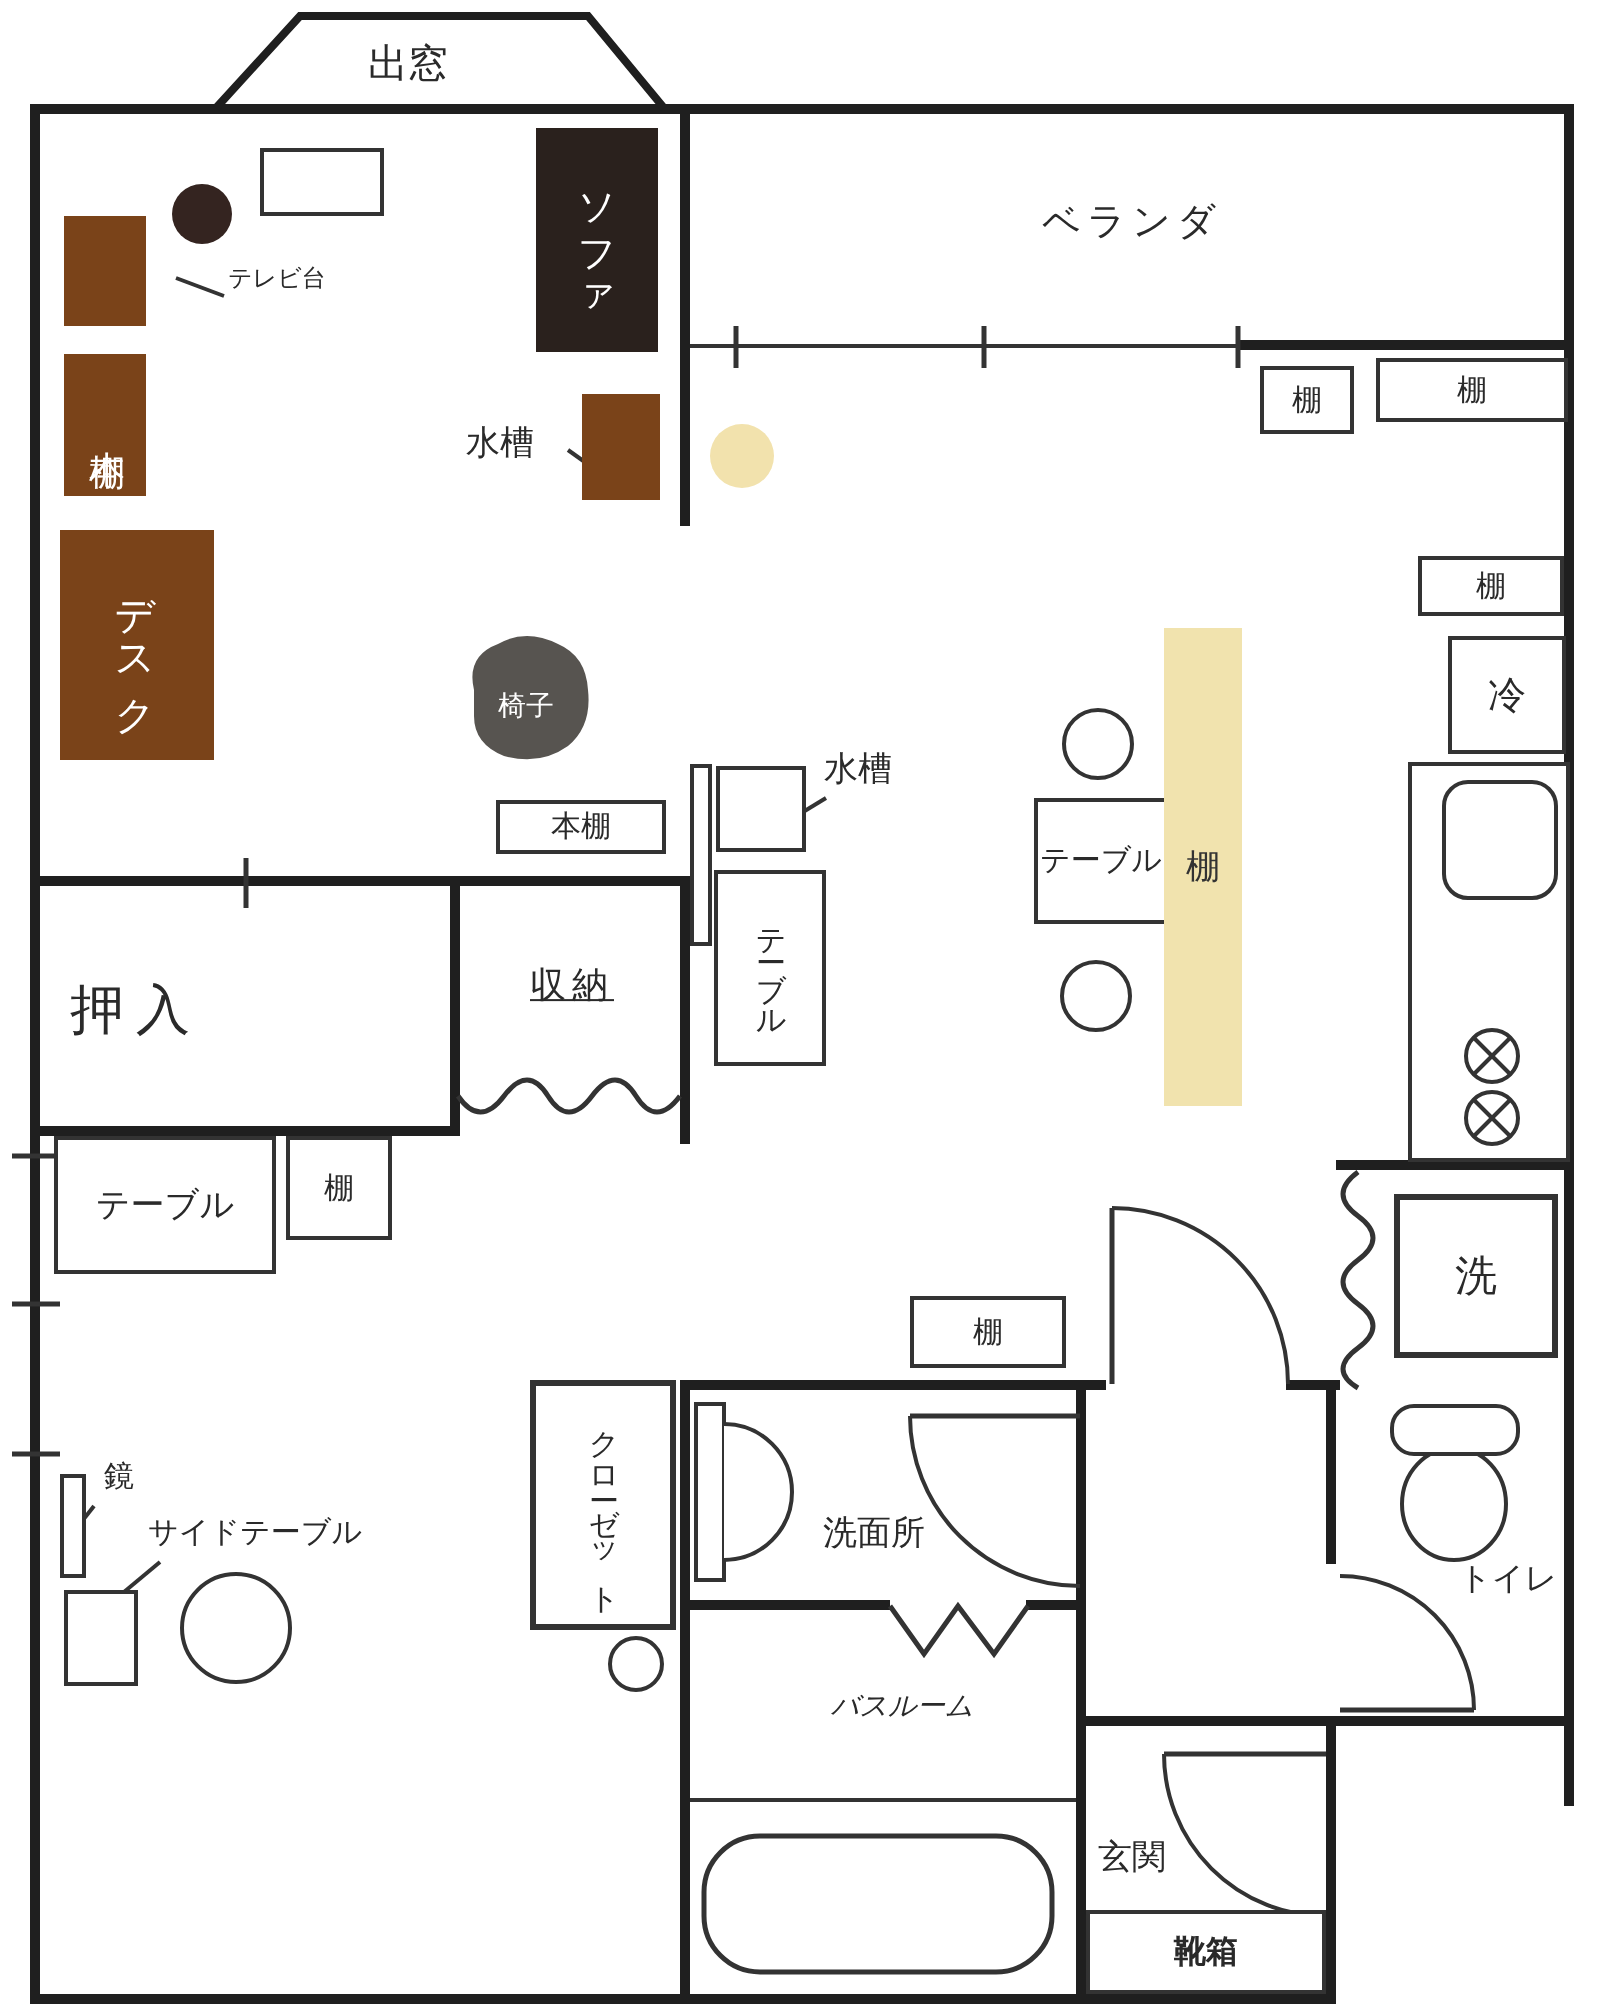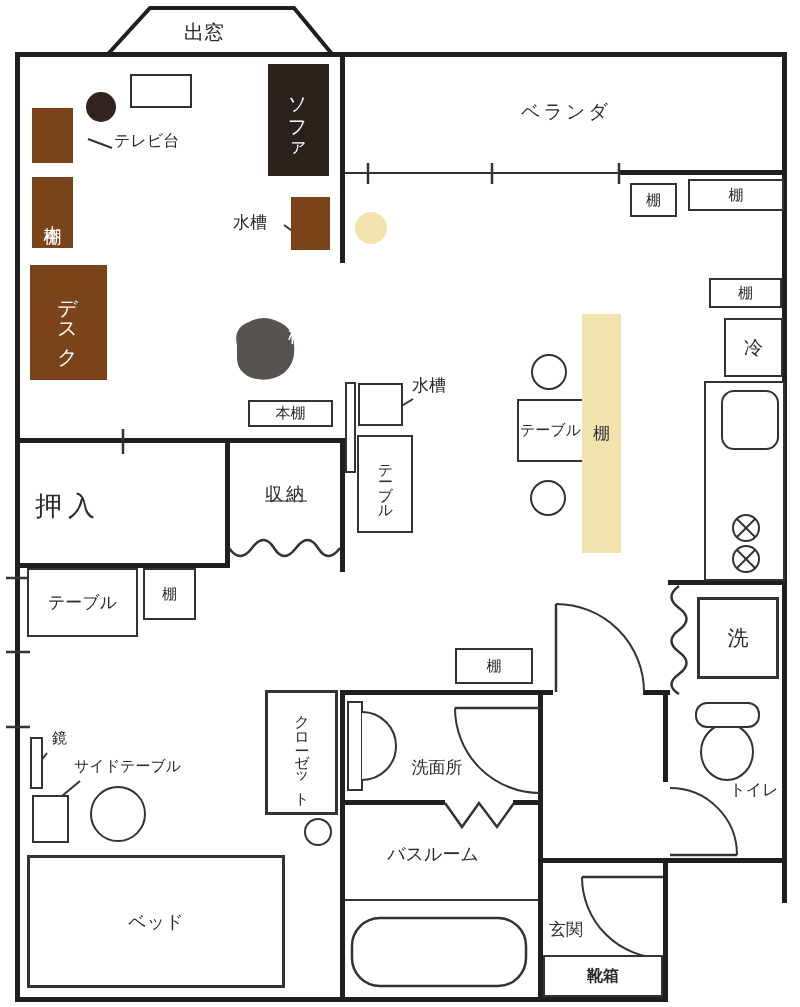--- a/index.html
+++ b/index.html
@@ -106,30 +106,30 @@
 
   <line x1="88" y1="139" x2="112" y2="148" stroke="#333" stroke-width="2"></line>
   <line x1="284" y1="225" x2="298" y2="235" stroke="#333" stroke-width="2"></line>
   <line x1="413" y1="399" x2="390" y2="413" stroke="#333" stroke-width="2"></line>
   <line x1="47" y1="753" x2="36" y2="767" stroke="#333" stroke-width="2"></line>
   <line x1="80" y1="781" x2="50" y2="806" stroke="#333" stroke-width="2"></line>
 </svg>
 
 <div class="abs lbl ctr" style="left:204px;top:32px;font-size:20px;">出窓</div>
 <div class="abs lbl ctr" style="left:566px;top:112px;font-size:19px;letter-spacing:3px;">ベランダ</div>
-<div class="abs lbl" style="left:114px;top:133px;font-size:16px;">テレビ台</div>
+<div class="abs lbl" style="left:114px;top:133px;font-size:12px;">テレビ台</div>
 <div class="abs lbl" style="left:233px;top:214px;font-size:17px;">水槽</div>
-<div class="abs lbl ctr wtxt" style="left:263px;top:336px;font-size:19px;margin-left:44px;">椅子</div>
+<div class="abs lbl ctr wtxt" style="left:263px;top:354px;font-size:14px;">椅子</div>
 <div class="abs lbl" style="left:412px;top:377px;font-size:17px;">水槽</div>
 <div class="abs lbl ctr" style="left:68px;top:506px;font-size:27px;letter-spacing:6px;">押入</div>
 <div class="abs lbl ctr" style="left:286px;top:494px;font-size:18px;letter-spacing:3px;text-decoration:underline;">収納</div>
 <div class="abs lbl" style="left:52px;top:731px;font-size:15px;">鏡</div>
 <div class="abs lbl" style="left:74px;top:759px;font-size:15px;">サイドテーブル</div>
 <div class="abs lbl ctr" style="left:437px;top:768px;font-size:17px;">洗面所</div>
-<div class="abs lbl ctr" style="left:433px;top:854px;font-size:18px;">バスルーム</div>
+<div class="abs lbl ctr" style="left:451px;top:854px;font-size:14px;font-style:italic;">バスルーム</div>
 <div class="abs lbl ctr" style="left:754px;top:790px;font-size:16px;">トイレ</div>
 <div class="abs lbl ctr" style="left:566px;top:930px;font-size:17px;">玄関</div>
 
 <div class="abs box" style="left:130px;top:74px;width:62px;height:34px;"></div>
 
 <div class="abs fillbox vert wtxt" style="left: 268px; top: 64px; width: 61px; height: 112px; font-size: 19px; background-color: rgb(42, 33, 29);">
       <span>ソファ</span>
     </div>
 
 <div class="abs fillbox" style="left: 32px; top: 108px; width: 41px; height: 55px; background-color: rgb(122, 67, 25);"></div>
@@ -186,23 +186,20 @@
 <div class="abs box" style="left:27px;top:568px;width:111px;height:69px;font-size:17px;">
       <span>テーブル</span>
     </div>
 <div class="abs box" style="left:143px;top:568px;width:53px;height:52px;font-size:15px;">
       <span>棚</span>
     </div>
 
 <div class="abs box" style="left:30px;top:737px;width:13px;height:52px;"></div>
 <div class="abs box" style="left:32px;top:795px;width:37px;height:48px;"></div>
 
-<div class="abs box thick" style="left:27px;top:855px;width:258px;height:133px;font-size:18px;">
-      <span>ベッド</span>
-    </div>
 
 <div class="abs box thick vert" style="left:265px;top:690px;width:73px;height:125px;font-size:15px;">
       <span>クローゼット</span>
     </div>
 
 <div class="abs box" style="left:543px;top:955px;width:120px;height:42px;font-size:16px;font-weight:bold;">
       <span>靴箱</span>
     </div>
 
 </div>

